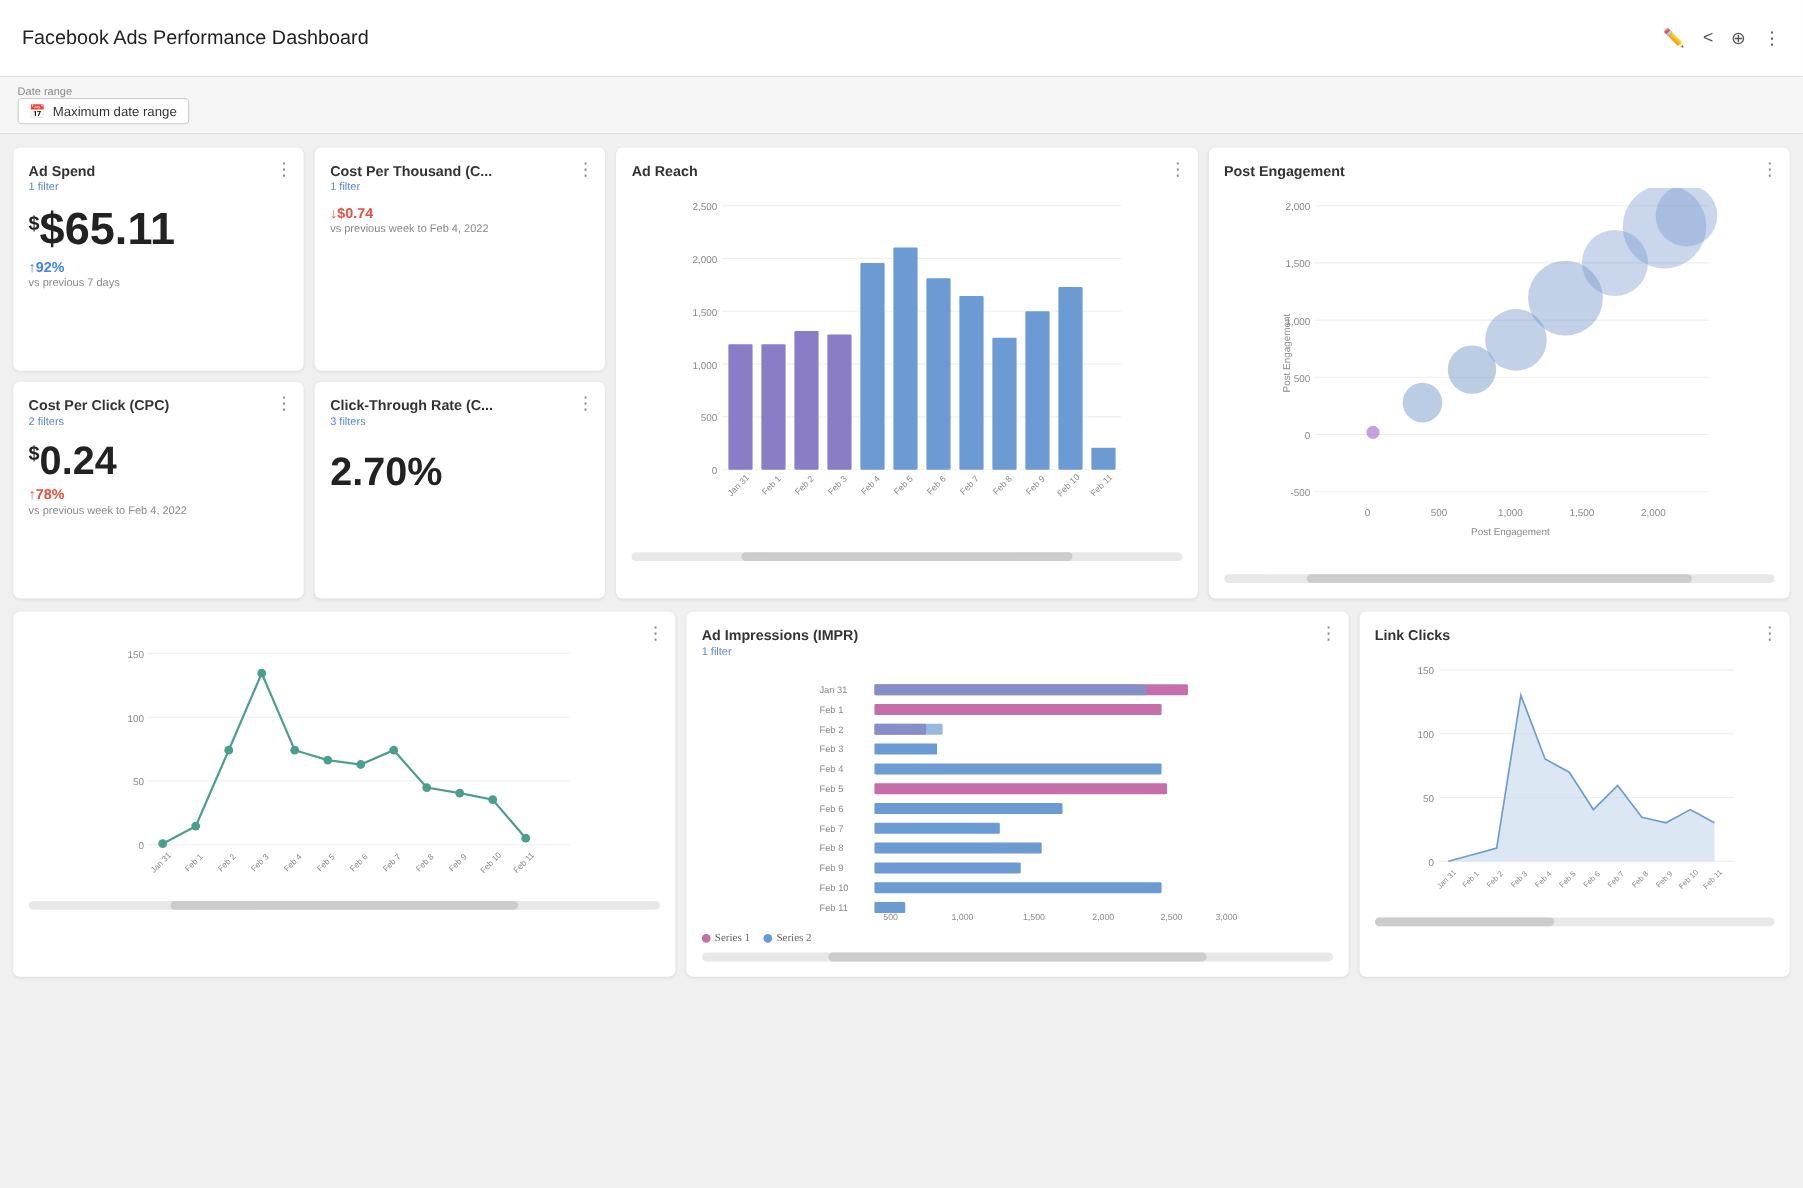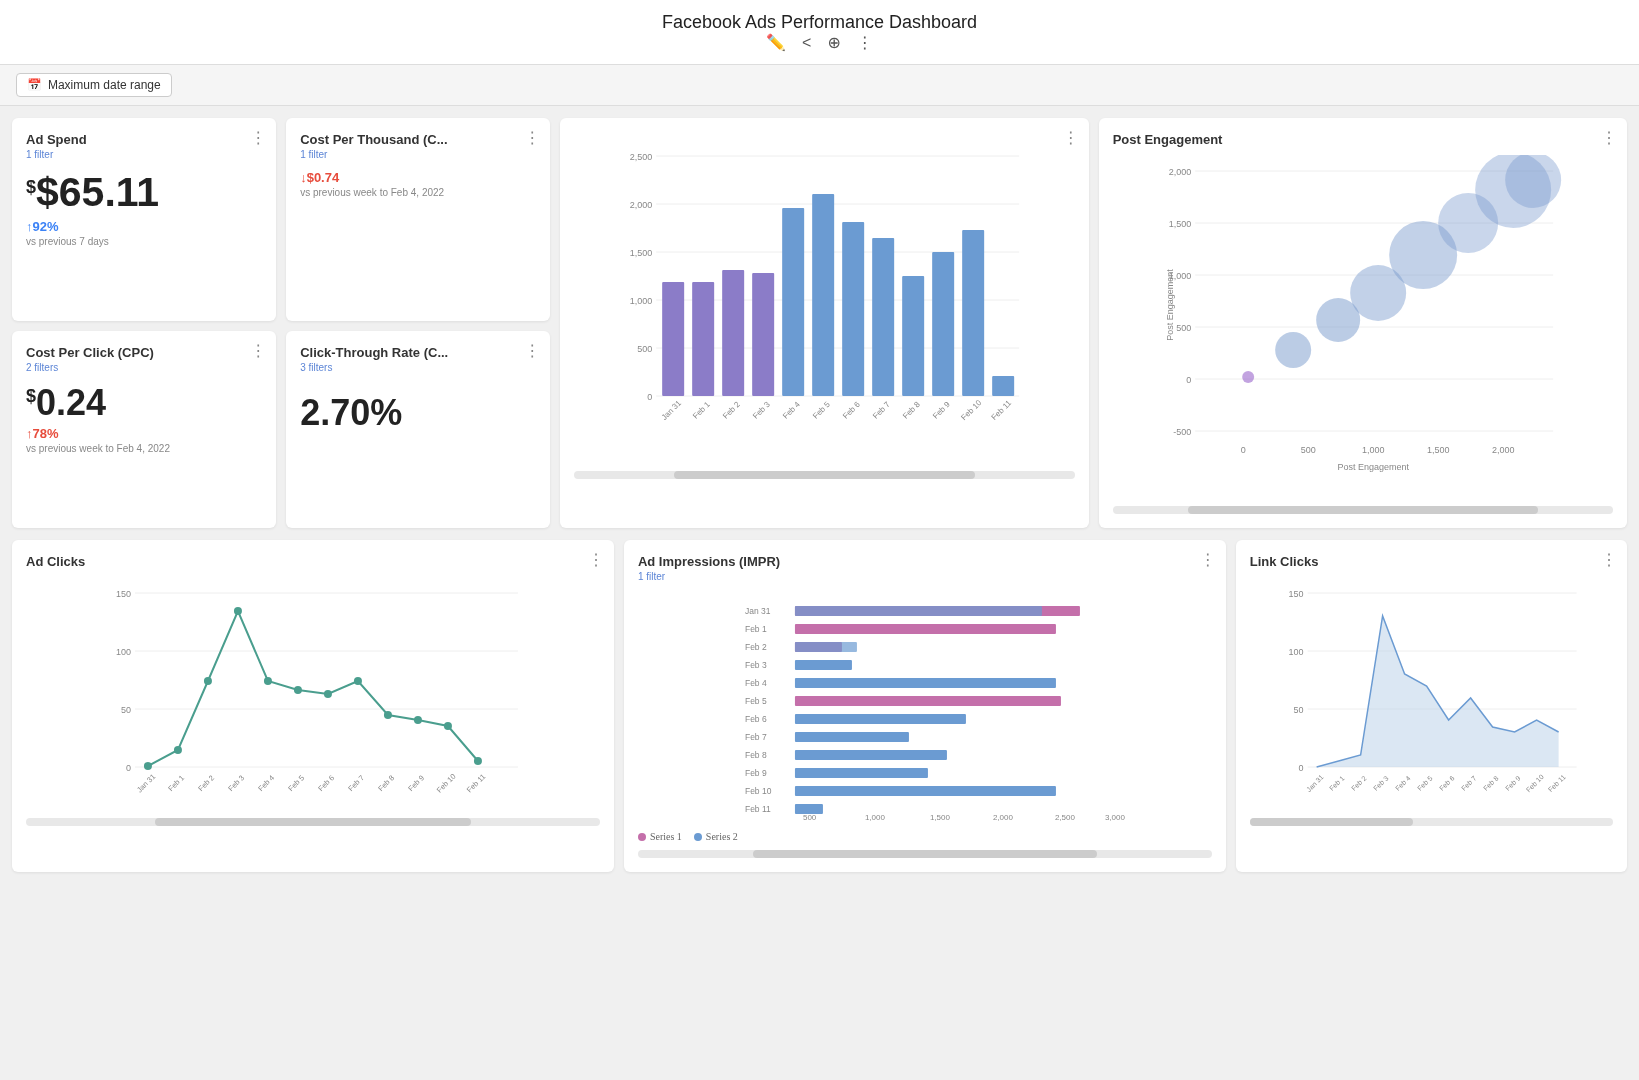--- a/index.html
+++ b/index.html
@@ -4,26 +4,25 @@
   <style>
     * { box-sizing: border-box; margin: 0; padding: 0; }
     body {
       font-family: -apple-system, BlinkMacSystemFont, 'Segoe UI', Arial, sans-serif;
       background: #f0f0f0;
       color: #333;
       font-size: 13px;
     }
     .app-header {
       background: #fff;
-      padding: 12px 20px;
+      padding: 24px 20px;
       display: flex;
       align-items: center;
       justify-content: space-between;
       border-bottom: 1px solid #ddd;
-      flex-direction: column;
     }
     .app-title {
       font-size: 18px;
       font-weight: 500;
       color: #222;
     }
     .header-icons {
       display: flex;
       gap: 16px;
       align-items: center;
@@ -174,20 +173,21 @@
   <span class="app-title">Facebook Ads Performance Dashboard</span>
   <div class="header-icons">
     <span class="header-icon" title="Edit">✏️</span>
     <span class="header-icon" title="Share">&lt;</span>
     <span class="header-icon" title="Download">⊕</span>
     <span class="header-icon" title="More">⋮</span>
   </div>
 </div>
 
 <div class="toolbar">
+  <span class="date-range-label">Date range</span>
   <button class="date-range-btn">
     <span>📅</span>
     <span>Maximum date range</span>
   </button>
 </div>
 
 <div class="dashboard-grid">
 
   <div class="card card-ad-spend">
     <span class="card-menu">⋮</span>
@@ -203,20 +203,21 @@
   <div class="card card-cpm">
     <span class="card-menu">⋮</span>
     <div class="card-title">Cost Per Thousand (C...</div>
     <div class="card-filter">1 filter</div>
     <div class="metric-change down">↓$0.74</div>
     <div class="metric-vs">vs previous week to Feb 4, 2022</div>
   </div>
 
   <div class="card card-ad-reach" style="grid-row: 1 / span 2;">
     <span class="card-menu">⋮</span>
+    <div class="card-title">Ad Reach</div>
     <div class="chart-container">
       <svg width="100%" height="320" viewBox="0 0 400 320">
 
         <text x="28" y="20" font-size="9" fill="#888" text-anchor="end">2,500</text>
         <text x="28" y="68" font-size="9" fill="#888" text-anchor="end">2,000</text>
         <text x="28" y="116" font-size="9" fill="#888" text-anchor="end">1,500</text>
         <text x="28" y="164" font-size="9" fill="#888" text-anchor="end">1,000</text>
         <text x="28" y="212" font-size="9" fill="#888" text-anchor="end">500</text>
         <text x="28" y="260" font-size="9" fill="#888" text-anchor="end">0</text>
 
@@ -333,21 +334,20 @@
       2.70%
     </div>
   </div>
 
 </div>
 
 <div class="bottom-row">
 
   <div class="card">
     <span class="card-menu">⋮</span>
-    <div class="card-title">Ad Clicks</div>
     <div class="chart-container">
       <svg width="100%" height="230" viewBox="0 0 420 230">
 
         <text x="28" y="20" font-size="9" fill="#888" text-anchor="end">150</text>
         <text x="28" y="78" font-size="9" fill="#888" text-anchor="end">100</text>
         <text x="28" y="136" font-size="9" fill="#888" text-anchor="end">50</text>
         <text x="28" y="194" font-size="9" fill="#888" text-anchor="end">0</text>
 
         <line x1="32" y1="16" x2="415" y2="16" stroke="#eee" stroke-width="1"></line>
         <line x1="32" y1="74" x2="415" y2="74" stroke="#eee" stroke-width="1"></line>

